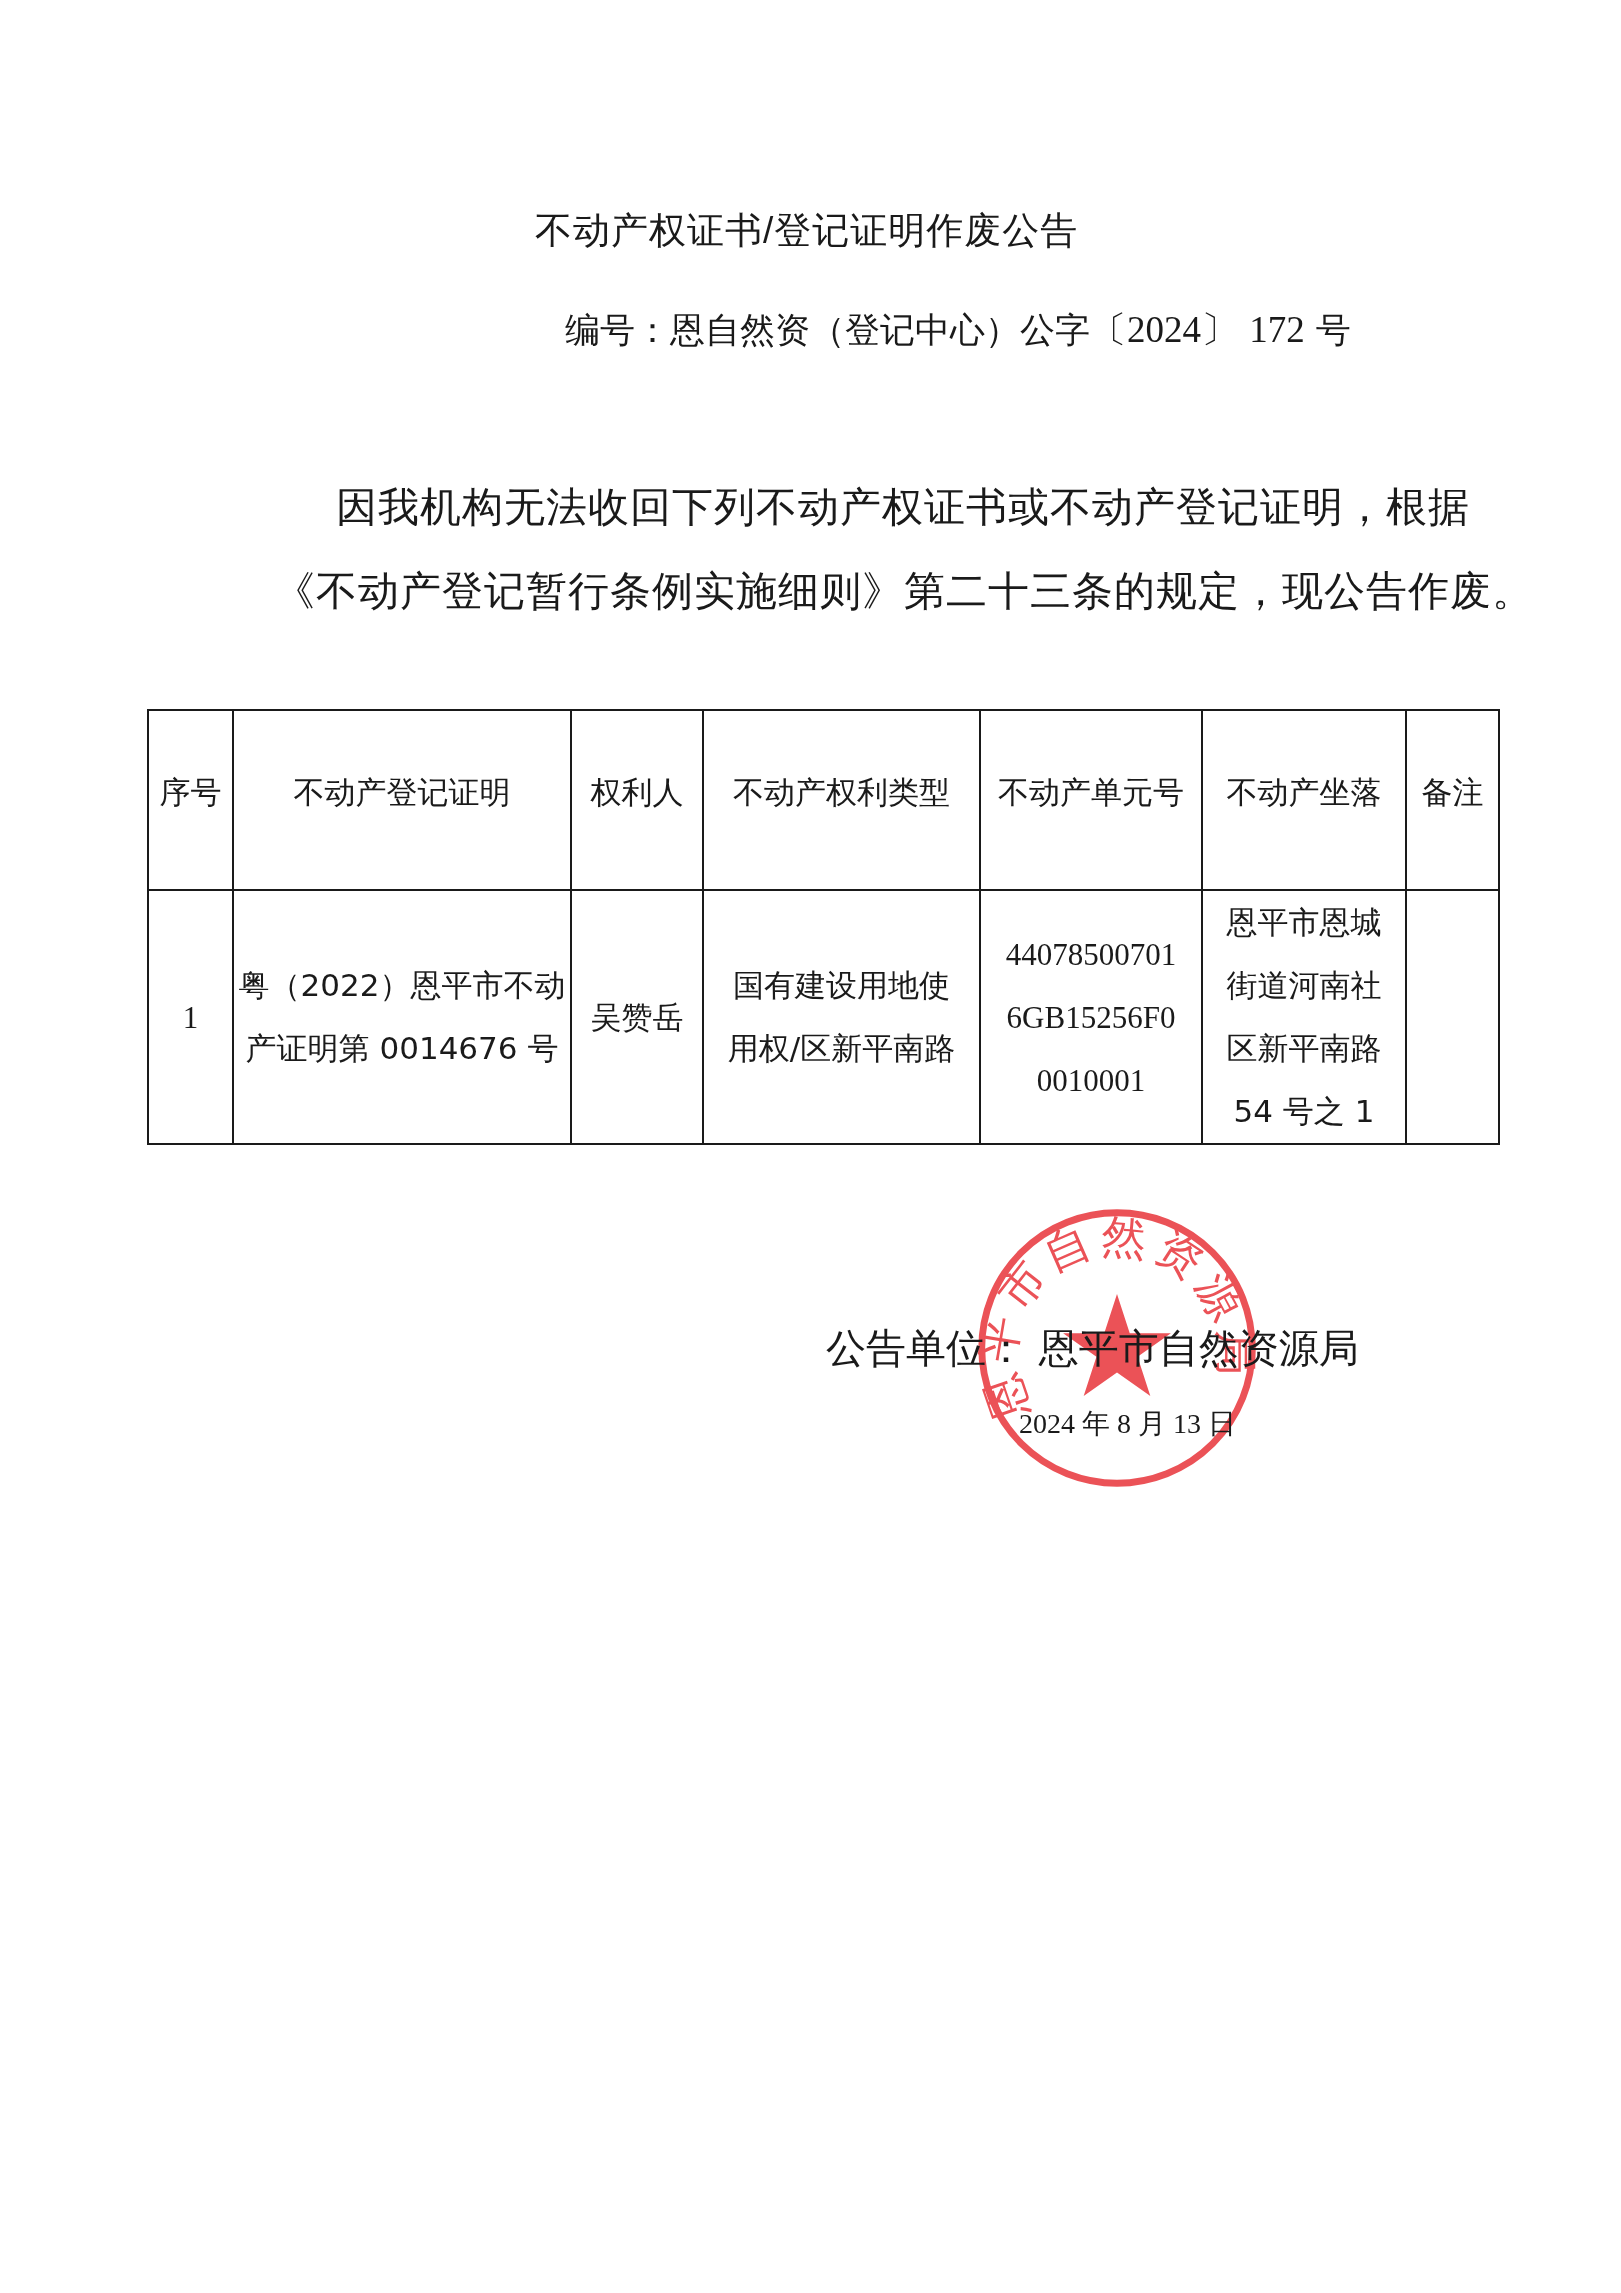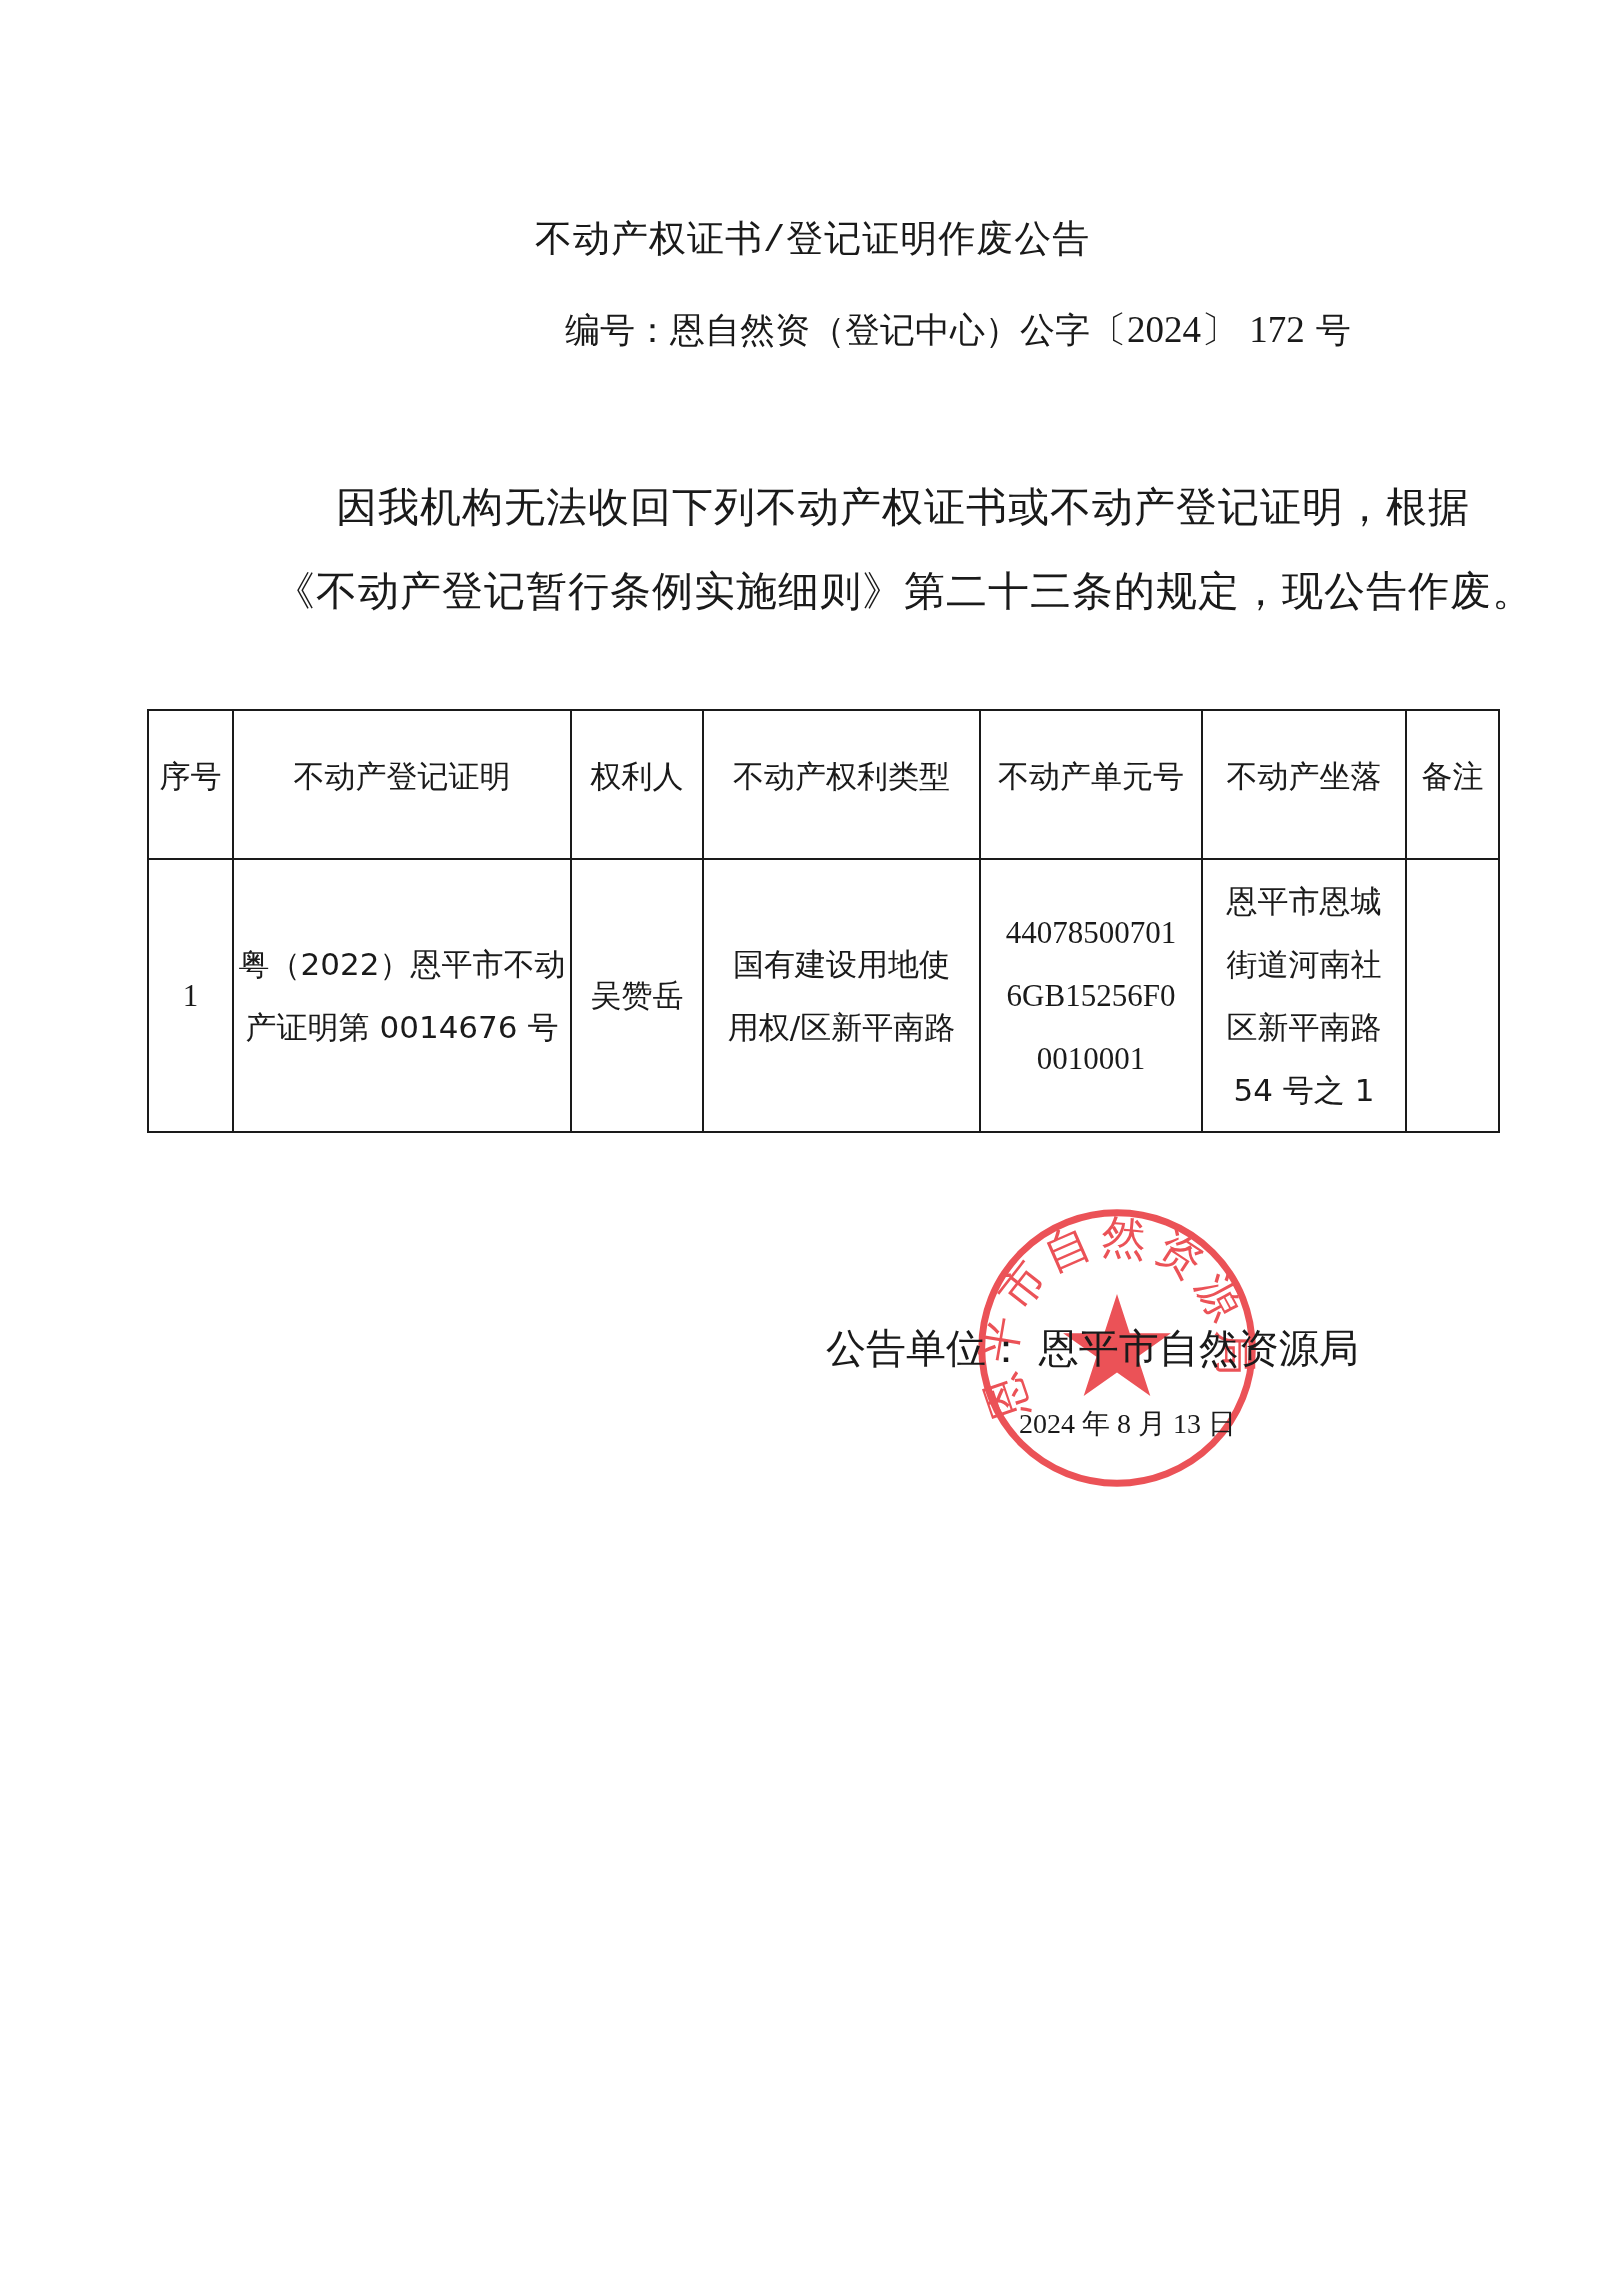--- a/index.html
+++ b/index.html
@@ -5,23 +5,23 @@
   html, body { margin:0; padding:0; }
   body {
     width:1621px; height:2294px;
     background:#ffffff;
     position:relative;
     overflow:hidden;
     color:#1a1a1a;
     font-family:"DejaVu Sans", "Liberation Sans", sans-serif;
   }
   .title {
-    position:absolute; left:535px; top:214px;
+    position:absolute; left:535px; top:206px;
     font-size:37px; letter-spacing:1px; white-space:nowrap;
-    font-family:Liberation Mono, monospace;
+    font-family:Liberation Sans, sans-serif;
   }
   .docno {
     position:absolute; left:565px; top:305px;
     font-size:35px; white-space:nowrap;
     font-family:"DejaVu Sans", sans-serif;
   }
   .docno .num { font-family:"Liberation Serif", serif; font-size:37px; }
   .para {
     position:absolute; white-space:nowrap;
     font-size:41px; letter-spacing:1px;
@@ -39,21 +39,21 @@
   }
   table.reg td, table.reg th {
     border:2.5px solid #1a1a1a;
     text-align:center;
     font-weight:normal;
     font-size:31px;
     line-height:63px;
     padding:0 3.9px;
     color:#1a1a1a;
   }
-  table.reg thead tr { height:149px; }
+  table.reg thead tr { height:180px; }
   table.reg thead th { vertical-align:middle; padding-bottom:15.7px; }
   table.reg tbody td { vertical-align:middle; }
   .serif { font-family:"Liberation Serif", serif; font-size:33px; }
   .cell-line { display:block; white-space:nowrap; }
 
   .signer {
     position:absolute; left:826px; top:1321px;
     font-size:40px; white-space:nowrap; z-index:2;
     font-family:"DejaVu Sans", sans-serif;
   }

